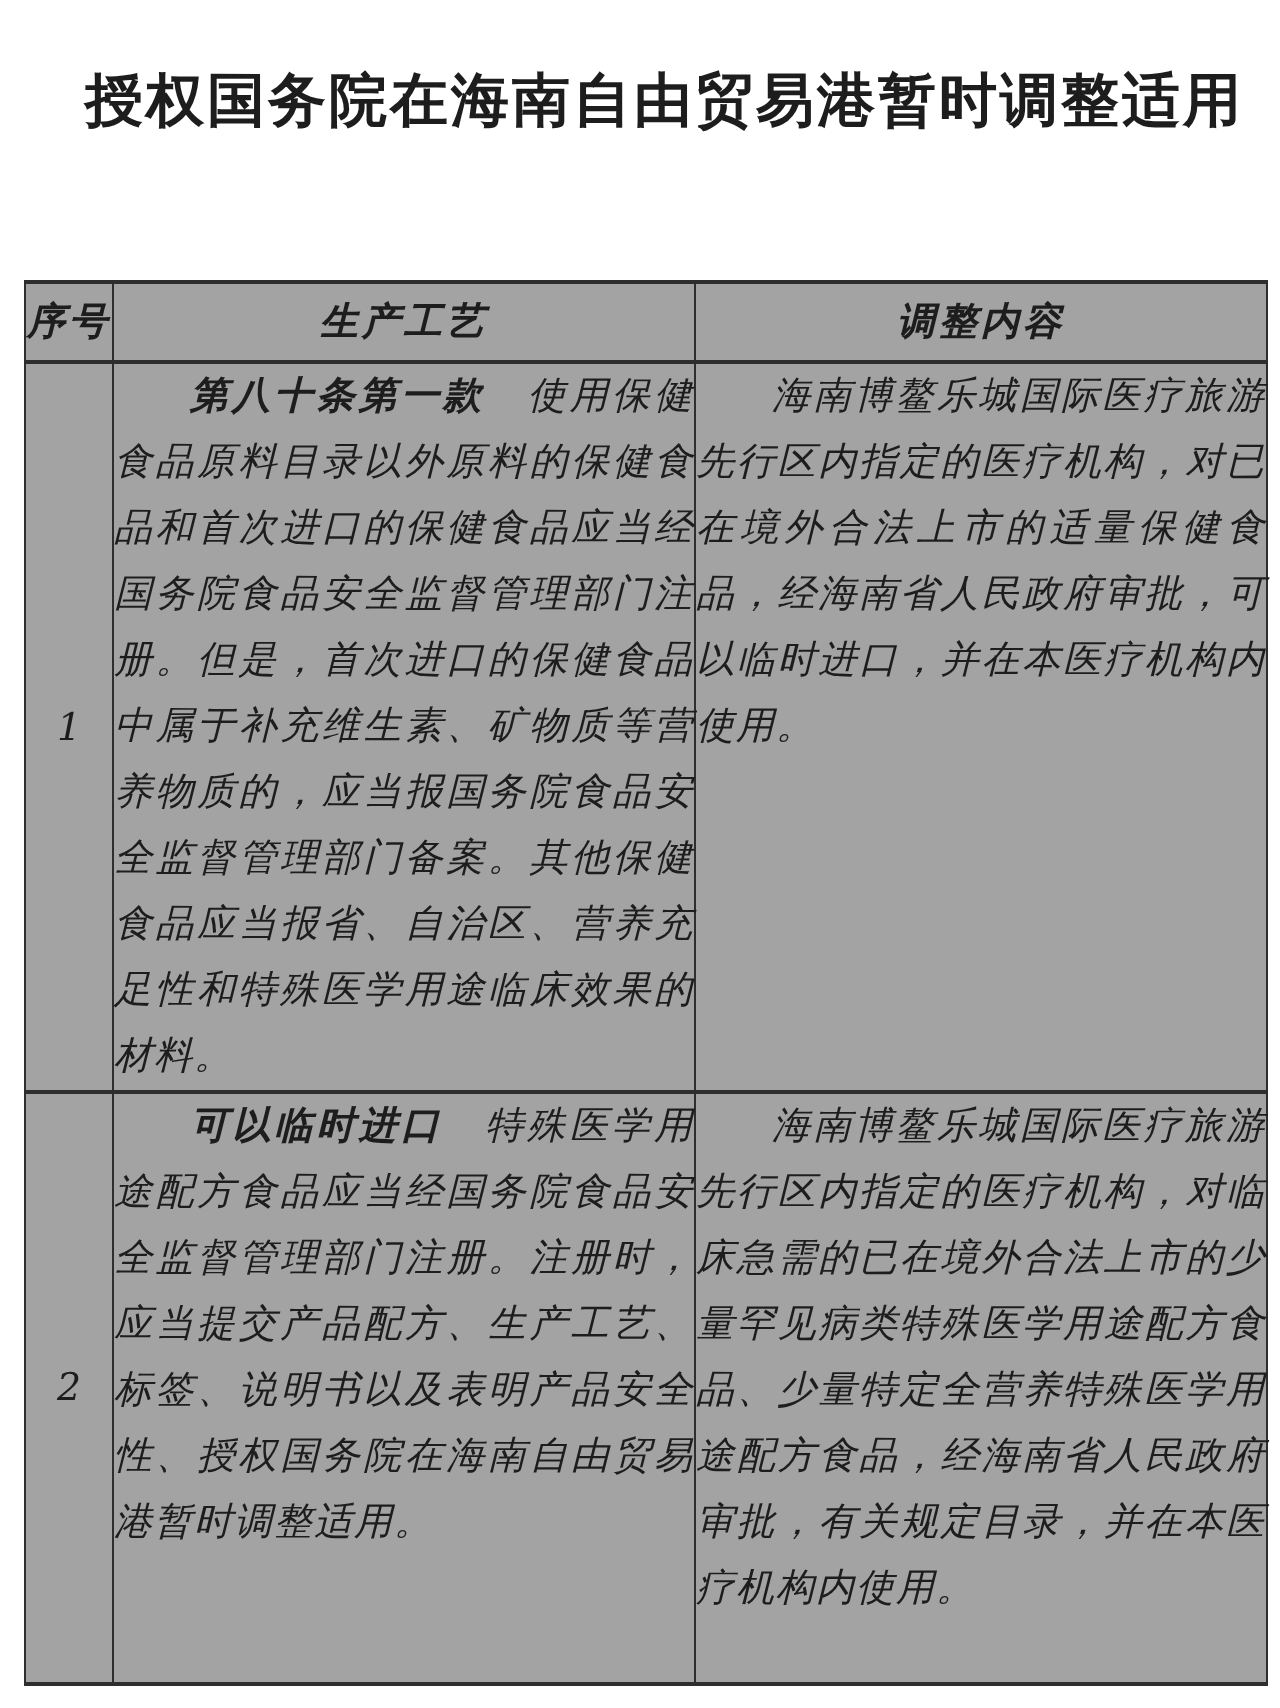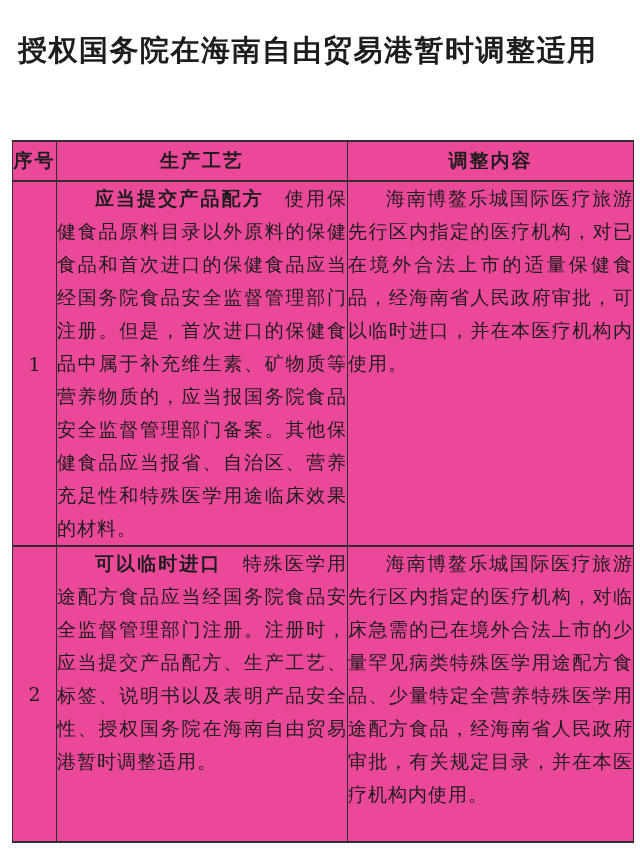--- a/index.html
+++ b/index.html
@@ -10,21 +10,21 @@
   body {
     width: 640px;
     height: 854px;
     position: relative;
     font-family: "DejaVu Serif", "Liberation Serif", serif;
     color: #1d1d1d;
     overflow: hidden;
   }
   .doc-title {
     margin: 24px 18px 0 18px;
-    text-align: left;
+    text-align: right;
     font-size: 29px;
     font-weight: bold;
     line-height: 53px;
     letter-spacing: 1.5px;
   }
   .doc-title .title-line { display: block; white-space: nowrap; }
 
   table.law-table {
     position: absolute;
     left: 12px;
@@ -32,21 +32,22 @@
     width: 618px;
     border-collapse: collapse;
     table-layout: fixed;
   }
   .law-table th, .law-table td {
     border-top: 2px solid #2e2e2e;
     border-bottom: 2px solid #2e2e2e;
     border-left: 1.5px solid #2e2e2e;
     border-right: 1.5px solid #2e2e2e;
     padding: 0;
-    background: #ec4899;
+    background: #a3a3a3;
+    font-style: italic;
   }
   .col-no  { width: 43px; }
   .col-law { width: 290px; }
   .col-adj { width: 285px; }
 
   .law-table thead tr { height: 40px; }
   .law-table th {
     font-size: 19px;
     font-weight: bold;
     letter-spacing: 2px;
@@ -88,21 +89,21 @@
     <tr>
       <th class="col-no">序号</th>
       <th class="col-law">生产工艺</th>
       <th class="col-adj">调整内容</th>
     </tr>
   </thead>
   <tbody>
     <tr class="row-1">
       <td class="cell-no">1</td>
       <td class="cell-text">
-        <p class="para"><span class="clause-bold">应当提交产品配方</span><span>　使用保健食品原料目录以外原料的保健食品和首次进口的保健食品应当经国务院食品安全监督管理部门注册。但是，首次进口的保健食品中属于补充维生素、矿物质等营养物质的，应当报国务院食品安全监督管理部门备案。其他保健食品应当报省、自治区、营养充足性和特殊医学用途临床效果的材料。</span></p>
+        <p class="para"><span class="clause-bold">第八十条第一款</span><span>　使用保健食品原料目录以外原料的保健食品和首次进口的保健食品应当经国务院食品安全监督管理部门注册。但是，首次进口的保健食品中属于补充维生素、矿物质等营养物质的，应当报国务院食品安全监督管理部门备案。其他保健食品应当报省、自治区、营养充足性和特殊医学用途临床效果的材料。</span></p>
       </td>
       <td class="cell-text">
         <p class="para">海南博鳌乐城国际医疗旅游先行区内指定的医疗机构，对已在境外合法上市的适量保健食品，经海南省人民政府审批，可以临时进口，并在本医疗机构内使用。</p>
       </td>
     </tr>
     <tr class="row-2">
       <td class="cell-no">2</td>
       <td class="cell-text">
         <p class="para"><span class="clause-bold">可以临时进口</span><span>　特殊医学用途配方食品应当经国务院食品安全监督管理部门注册。注册时，应当提交产品配方、生产工艺、标签、说明书以及表明产品安全性、授权国务院在海南自由贸易港暂时调整适用。</span></p>
       </td>

